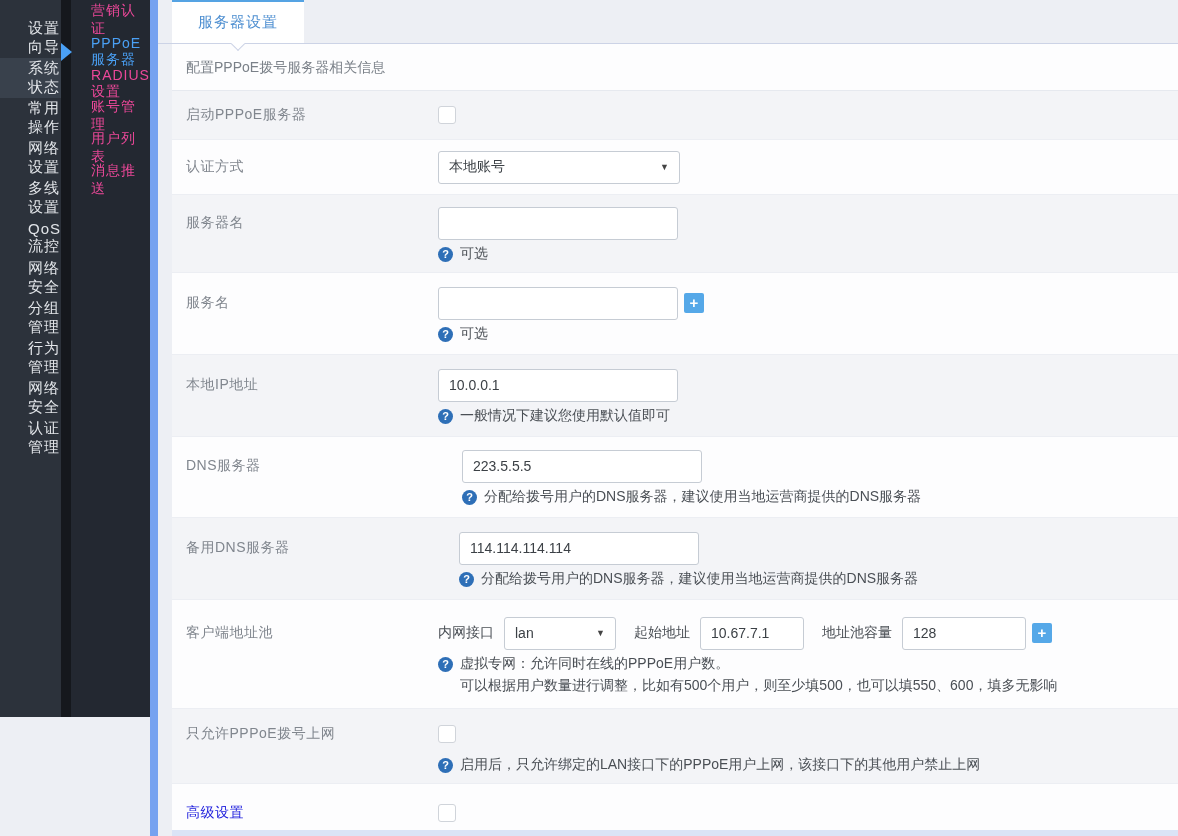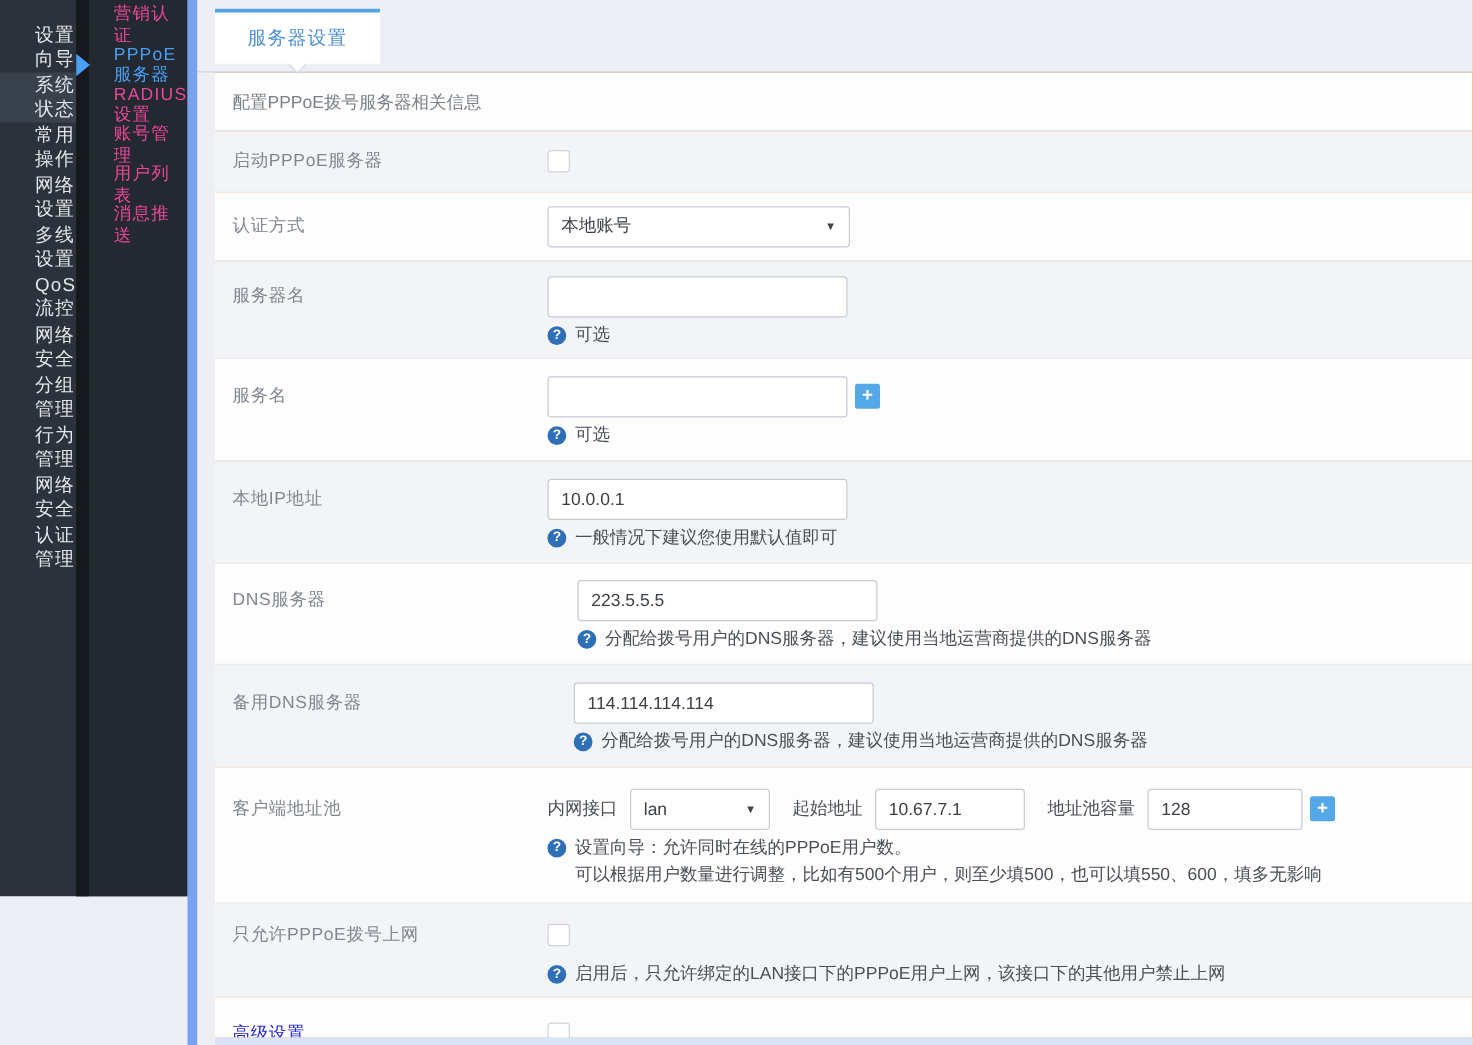--- a/index.html
+++ b/index.html
@@ -19,30 +19,30 @@
   .sub-item.active { color:#4aa0f5; }
   .sub-arrow { position:absolute; left:-10px; top:50%; margin-top:-9px; width:0; height:0;
     border-left:11px solid #4aa0f5; border-top:9px solid transparent; border-bottom:9px solid transparent; }
   .nav-bottom { margin-top:10px; }
 
   
   .divider { width:8px; height:836px; background:#76a2f0; flex:none; }
 
   
   .main { flex:1; display:flex; flex-direction:column; background:#edeff4; min-width:0; }
-  .tabstrip { height:58px; flex:none; padding-left:14px; display:flex; align-items:center;
+  .tabstrip { height:44px; flex:none; padding-left:14px; display:flex; align-items:flex-end;
     border-bottom:1px solid #ccd3e6; position:relative; }
   .tab { width:132px; height:44px; background:#fff; border-top:3px solid #55a3e3;
     display:flex; align-items:center; justify-content:center; color:#4e8fd1; font-size:15px;
     position:relative; letter-spacing:1px; cursor:pointer; }
   .tab-caret { position:absolute; bottom:-6px; left:50%; width:10px; height:10px; background:#fff;
     transform:translateX(-50%) rotate(45deg); border-right:1px solid #ccd3e6; border-bottom:1px solid #ccd3e6; }
 
   .panel-wrap { flex:1; margin-left:14px; display:flex; flex-direction:column; min-height:0; }
-  .panel { flex:1; background:#f97316; overflow:hidden; }
+  .panel { flex:1; background:#000000; overflow:hidden; }
   .bottom-strip { height:6px; flex:none; background:#dbe4f6; }
 
   .panel-header { height:47px; line-height:47px; padding-left:14px; color:#7a8088; font-size:14px;
     border-bottom:1px solid #e6e9ef; background:#fdfdfe; }
 
   .row { display:flex; align-items:flex-start; padding-left:14px; border-bottom:1px solid #eceef3; background:#fdfdfe; }
   .row.alt { background:#f3f4f7; }
   .row-label { width:252px; flex:none; min-height:34px; display:flex; align-items:center;
     color:#80868e; font-size:14px; letter-spacing:0.5px; }
   .row-control { flex:1; min-width:0; }
@@ -80,21 +80,21 @@
   .hint-icon { width:15px; height:15px; border-radius:50%; background:#2e6fb7; color:#fff;
     font-size:11px; font-weight:bold; display:flex; align-items:center; justify-content:center;
     margin-right:7px; flex:none; }
   .hint-text { color:#4a4f55; font-size:14px; }
   .hint2 { margin-left:22px; margin-top:2px; color:#4a4f55; font-size:14px; min-height:20px;
     display:flex; align-items:center; }
 
   .inline-label { color:#4a4f55; font-size:14px; margin-right:10px; }
   .gap { width:18px; flex:none; }
   .link-label { color:#2222dd !important; cursor:pointer; }
-  .pool-input-start { width:120px; }
+  .pool-input-start { width:104px; }
   .pool-input-size { width:124px; }
 </style>
 </head>
 <body>
 
 <div class="app">
 
   <aside class="sidebar">
     <div class="nav-top">
       <div class="nav-item">设置向导</div>
@@ -242,21 +242,21 @@
               <span class="gap"></span>
               <span class="inline-label">起始地址</span>
               <input type="text" class="text-input pool-input-start" value="10.67.7.1" style="">
               <span class="gap"></span>
               <span class="inline-label">地址池容量</span>
               <input type="text" class="text-input pool-input-size" value="128" style="">
               <button class="plus-btn">+</button>
             </div>
             <div class="hint">
               <span class="hint-icon">?</span>
-              <span class="hint-text">设置向导：允许同时在线的PPPoE用户数。</span>
+              <span class="hint-text">虚拟专网：允许同时在线的PPPoE用户数。</span>
             </div>
             <div class="hint2">可以根据用户数量进行调整，比如有500个用户，则至少填500，也可以填550、600，填多无影响</div>
           </div>
         </div>
 
         <div class="row alt r-only">
           <div class="row-label">只允许PPPoE拨号上网</div>
           <div class="row-control">
             <div class="field-line">
               <input type="checkbox" class="checkbox" style="">

